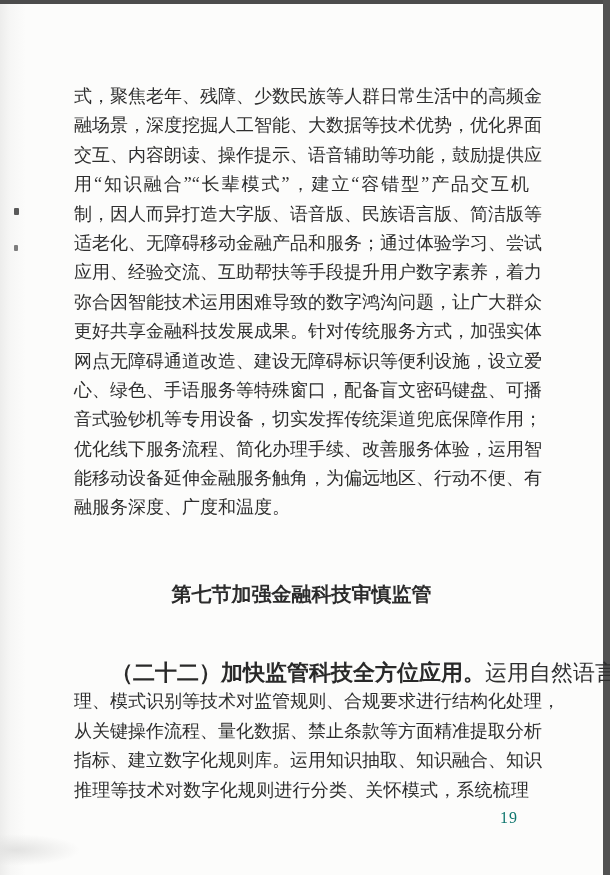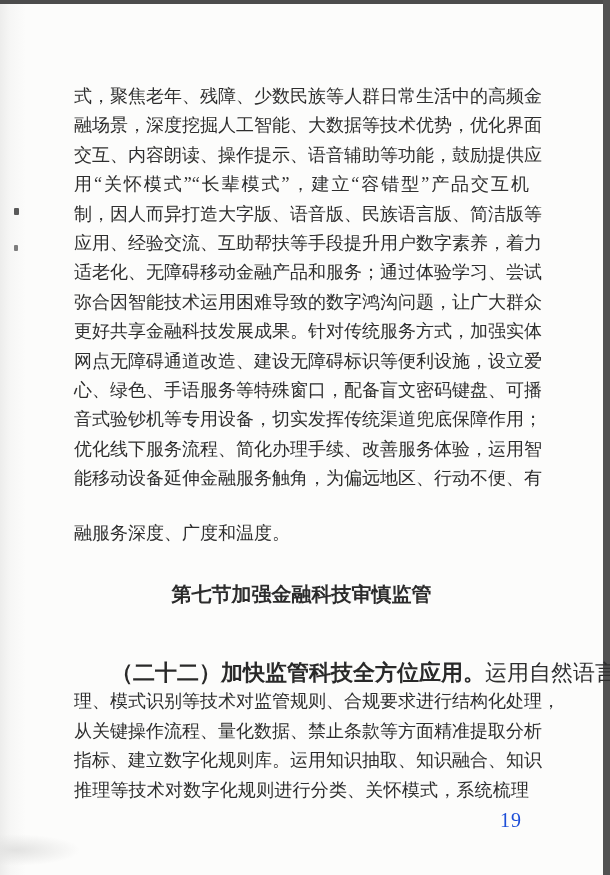--- a/index.html
+++ b/index.html
@@ -66,21 +66,20 @@
     height: 29.4px;
     line-height: 29.4px;
     font-size: 18px;
     text-align: justify;
     text-align-last: justify;
     white-space: nowrap;
     letter-spacing: 0;
   }
   .para-1 .text-line:last-child {
     text-align-last: left;
-    margin-top: 26px;
   }
   .section-heading {
     position: absolute;
     left: 74px; top: 579px;
     width: 455px;
     display: flex;
     justify-content: center;
     font-size: 20px;
     font-weight: bold;
     line-height: 30px;
@@ -101,23 +100,23 @@
     white-space: nowrap;
     margin-top: 20px;
   }
   .para-lead {
     font-weight: bold;
     color: #292929;
   }
   .page-number {
     position: absolute;
     left: 500px; top: 809px;
-    font-size: 20px;
+    font-size: 16px;
     letter-spacing: 1px;
-    color: #1d4ed8;
+    color: #0f766e;
   }
 </style>
 </head>
 <body>
 
 <div class="page">
 
   <div class="scan-border-top"></div>
   <div class="scan-border-right"></div>
   <div class="scan-left-shadow"></div>
@@ -126,27 +125,27 @@
   <div class="scan-smudge-bottom-left"></div>
 
   <div class="body-text para-1">
 
       <div class="text-line">式，聚焦老年、残障、少数民族等人群日常生活中的高频金</div>
 
       <div class="text-line">融场景，深度挖掘人工智能、大数据等技术优势，优化界面</div>
 
       <div class="text-line">交互、内容朗读、操作提示、语音辅助等功能，鼓励提供应</div>
 
-      <div class="text-line">用“关怀模式”“长辈模式”，建立“容错型”产品交互机</div>
+      <div class="text-line">用“知识融合”“长辈模式”，建立“容错型”产品交互机</div>
 
       <div class="text-line">制，因人而异打造大字版、语音版、民族语言版、简洁版等</div>
 
+      <div class="text-line">适老化、无障碍移动金融产品和服务；通过体验学习、尝试</div>
+
       <div class="text-line">应用、经验交流、互助帮扶等手段提升用户数字素养，着力</div>
-
-      <div class="text-line">适老化、无障碍移动金融产品和服务；通过体验学习、尝试</div>
 
       <div class="text-line">弥合因智能技术运用困难导致的数字鸿沟问题，让广大群众</div>
 
       <div class="text-line">更好共享金融科技发展成果。针对传统服务方式，加强实体</div>
 
       <div class="text-line">网点无障碍通道改造、建设无障碍标识等便利设施，设立爱</div>
 
       <div class="text-line">心、绿色、手语服务等特殊窗口，配备盲文密码键盘、可播</div>
 
       <div class="text-line">音式验钞机等专用设备，切实发挥传统渠道兜底保障作用；</div>

